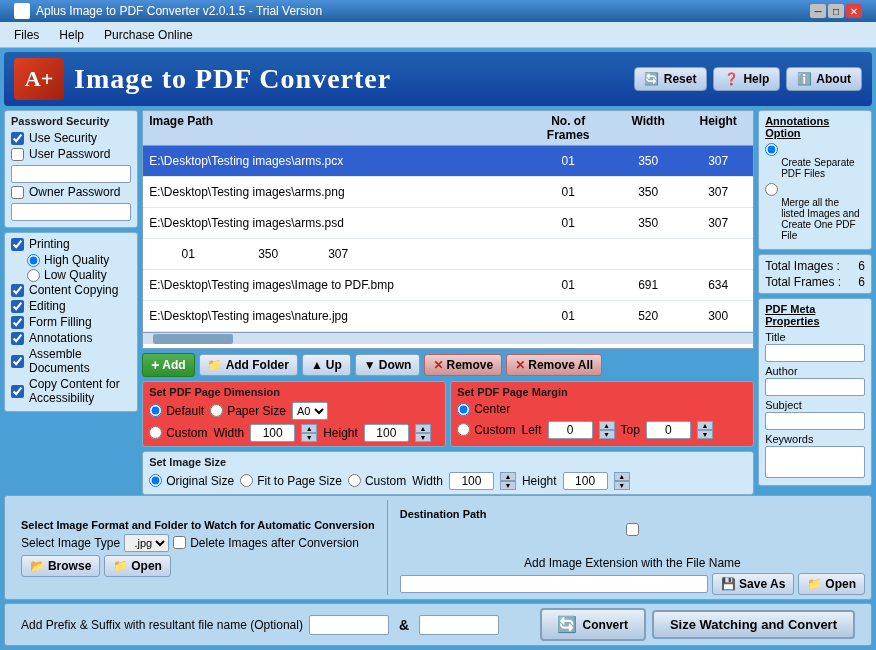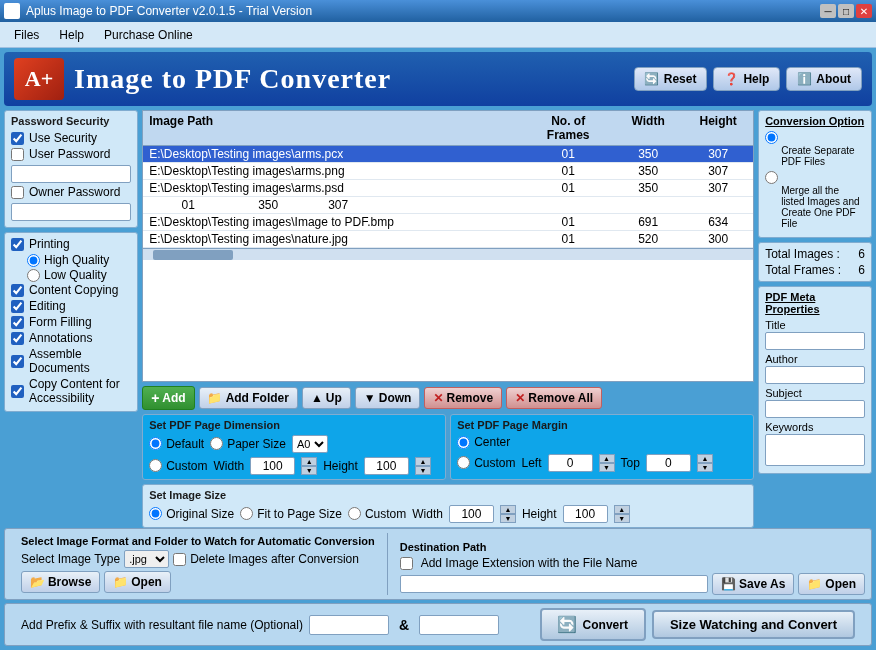--- a/index.html
+++ b/index.html
@@ -5,21 +5,21 @@
     * { box-sizing: border-box; margin: 0; padding: 0; font-family: Arial, sans-serif; font-size: 12px; }
     body { width: 876px; height: 650px; overflow: hidden; background: #d4e8f7; }
 
     
     .titlebar {
       background: linear-gradient(to bottom, #4a90d9, #2060a0);
       color: white;
       height: 22px;
       display: flex;
       align-items: center;
-      padding: 0 4px;
+      padding: 0 14px;
       font-size: 11px;
     }
     .titlebar-icon { width: 16px; height: 16px; margin-right: 6px; background: #fff; border-radius: 2px; display:inline-block; }
     .titlebar-controls { margin-left: auto; display: flex; gap: 2px; }
     .titlebar-btn { width: 16px; height: 14px; border-radius: 2px; border: none; cursor: pointer; font-size: 10px; display:flex;align-items:center;justify-content:center; }
     .titlebar-min { background: #c0c0c0; }
     .titlebar-max { background: #c0c0c0; }
     .titlebar-close { background: #e04040; color: white; }
 
     
@@ -171,21 +171,21 @@
       padding: 2px 0;
     }
     .file-list-header-cell { padding: 1px 6px; }
     .file-list-body { overflow-y: auto; }
     .file-row {
       display: flex;
       border-bottom: 1px solid #e0e8f0;
       font-size: 11px;
     }
     .file-row.selected { background: #3060d0; color: white; }
-    .file-cell { padding: 1px 6px; white-space: nowrap; overflow: hidden; text-overflow: ellipsis; }
+    .file-cell { padding: 8px 6px; white-space: nowrap; overflow: hidden; text-overflow: ellipsis; }
 
     
     .toolbar { display: flex; gap: 4px; align-items: center; }
     .tool-btn {
       background: linear-gradient(to bottom, #e8f0f8, #c0d0e8);
       border: 1px solid #80a0c0;
       border-radius: 3px;
       padding: 3px 8px;
       cursor: pointer;
       display: flex;
@@ -195,21 +195,21 @@
       font-weight: bold;
     }
     .tool-btn-add { color: white; background: linear-gradient(to bottom, #50b050, #309030); border-color: #208020; }
     .tool-btn-remove { background: linear-gradient(to bottom, #f0d0d0, #d09090); border-color: #c06060; }
     .tool-btn-removeall { background: linear-gradient(to bottom, #f0d0d0, #d09090); border-color: #c06060; }
 
     
     .settings-row { display: flex; gap: 4px; }
     .settings-box {
       flex: 1;
-      background: #0ea5e9;
+      background: #ef4444;
       border: 1px solid #80acd0;
       border-radius: 3px;
       padding: 4px 6px;
     }
     .settings-box-title {
       font-weight: bold;
       font-size: 11px;
       margin-bottom: 4px;
       color: #1a1a1a;
     }
@@ -649,21 +649,21 @@
             <button class="spinner-btn">▼</button>
           </div>
         </div>
       </div>
 
     </div>
 
     <div class="right-panel">
 
       <div class="conversion-box">
-        <div class="conversion-title">Conversion Option</div>
+        <div class="conversion-title">Annotations Option</div>
         <div class="radio-row">
           <input type="radio" name="convopt" checked="" style="">
         </div>
         <div style="padding-left:16px;font-size:10px;margin-bottom:4px;">Create Separate PDF Files</div>
         <div class="radio-row">
           <input type="radio" name="convopt" style="">
         </div>
         <div style="padding-left:16px;font-size:10px;margin-bottom:4px;">Merge all the listed Images and Create One PDF File</div>
       </div>
 
@@ -693,21 +693,21 @@
 
   </div>
 
   <div class="bottom-area">
 
     <div class="watch-row">
       <div class="watch-left">
         <div class="watch-title">Select Image Format and Folder to Watch for Automatic Conversion</div>
         <div style="display:flex;align-items:center;gap:4px;">
           <span>Select Image Type</span>
-          <select style="height:18px;border:1px solid #80a0c0;border-radius:2px;font-size:11px;width:45px;">
+          <select style="height:18px;border:1px solid #80a0c0;border-radius:2px;font-size:11px;width:45px;text-align:right;">
             <option>.jpg</option>
           </select>
           <input type="checkbox" style="">
           <span>Delete Images after Conversion</span>
         </div>
         <div style="display:flex;gap:4px;">
           <button class="tool-btn">
             <span>📂</span>
             <span>Browse</span>
           </button>
@@ -715,21 +715,21 @@
             <span>📁</span>
             <span>Open</span>
           </button>
         </div>
       </div>
 
       <div style="width:1px;background:#80a0c0;align-self:stretch;margin:0 6px;"></div>
 
       <div class="watch-right">
         <div style="font-weight:bold;font-size:11px;margin-top:8px;">Destination Path</div>
-        <div style="display:flex;align-items:center;gap:8px;">
+        <div style="display:flex;align-items:center;gap:20px;flex-direction:column;">
           <input type="checkbox" style="">
           <span>Add Image Extension with the File Name</span>
         </div>
         <div class="dest-row">
           <input type="text" class="dest-input" style="">
           <button class="tool-btn">
             <span>💾</span>
             <span>Save As</span>
           </button>
           <button class="tool-btn">

